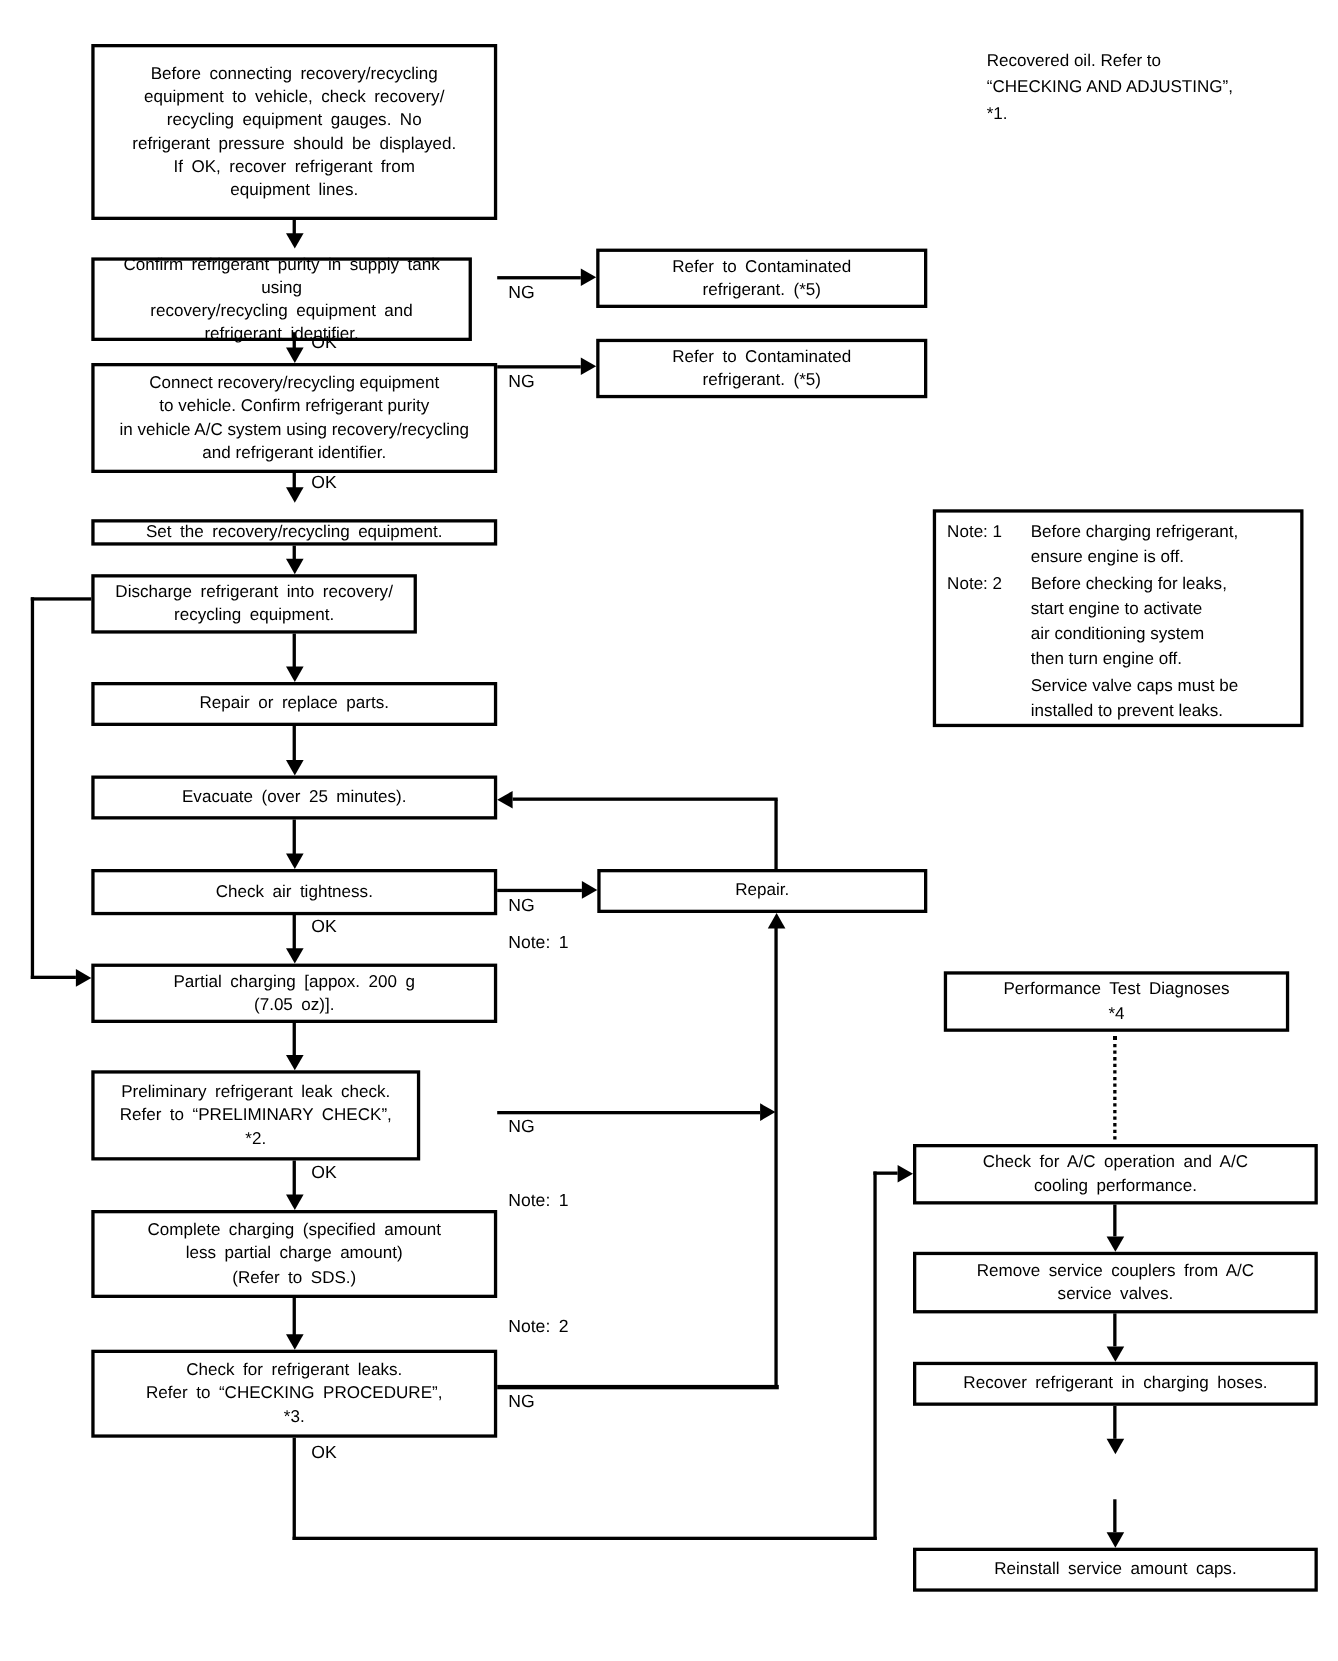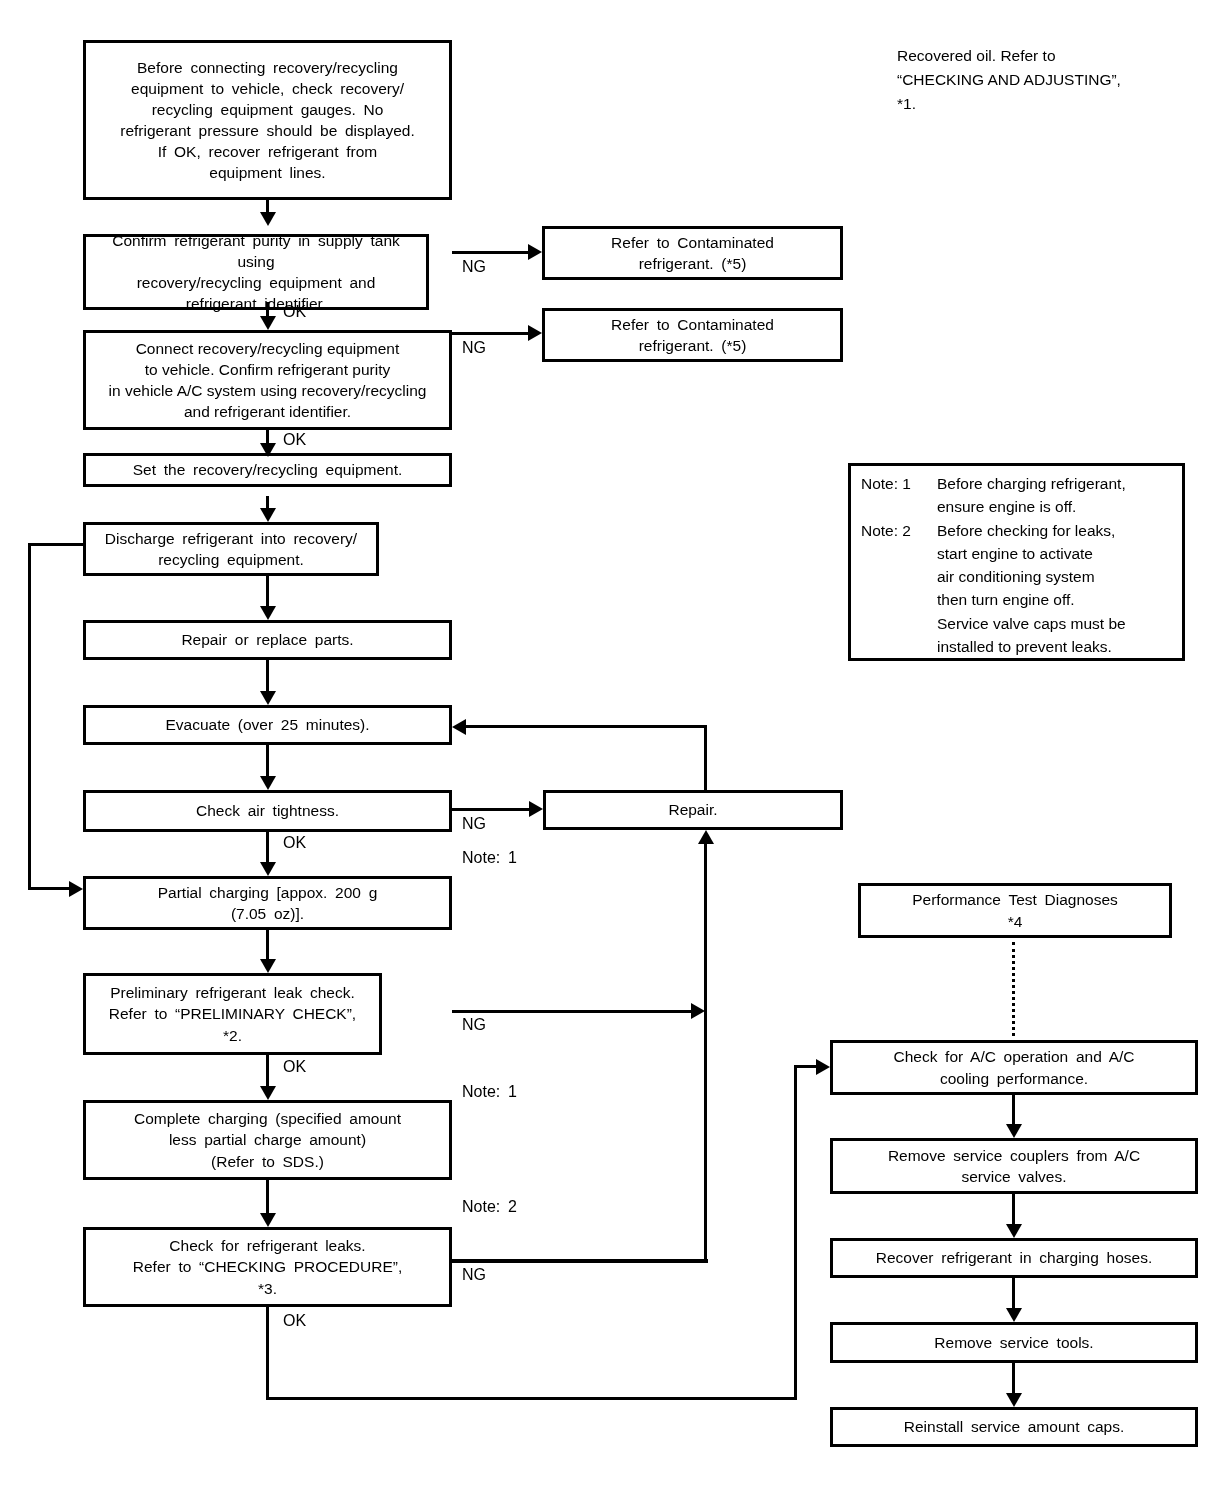--- a/index.html
+++ b/index.html
@@ -46,21 +46,21 @@
 
   <div class="box" style="left:83px; top:234px; width:346px; height:76px">Confirm refrigerant purity in supply tank using
 recovery/recycling equipment and
 refrigerant identifier.</div>
 
   <div class="box" style="left:83px; top:330px; width:369px; height:100px; word-spacing:normal">Connect recovery/recycling equipment
 to vehicle. Confirm refrigerant purity
 in vehicle A/C system using recovery/recycling
 and refrigerant identifier.</div>
 
-  <div class="box" style="left:83px; top:453px; width:369px; height:34px">Set the recovery/recycling equipment.</div>
+  <div class="box" style="left:83px; top:472px; width:369px; height:24px">Set the recovery/recycling equipment.</div>
 
   <div class="box" style="left:83px; top:522px; width:296px; height:54px">Discharge refrigerant into recovery/
 recycling equipment.</div>
 
   <div class="box" style="left:83px; top:620px; width:369px; height:40px">Repair or replace parts.</div>
 
   <div class="box" style="left:83px; top:705px; width:369px; height:40px">Evacuate (over 25 minutes).</div>
 
   <div class="box" style="left:83px; top:790px; width:369px; height:42px">Check air tightness.</div>
 
@@ -91,21 +91,20 @@
 *4</div>
 
   <div class="box" style="left:830px; top:1040px; width:368px; height:55px">Check for A/C operation and A/C
 cooling performance.</div>
 
   <div class="box" style="left:830px; top:1138px; width:368px; height:56px">Remove service couplers from A/C
 service valves.</div>
 
   <div class="box" style="left:830px; top:1238px; width:368px; height:40px">Recover refrigerant in charging hoses.</div>
 
-  <div class="box" style="left:830px; top:1322px; width:368px; height:41px">Remove service tools.</div>
 
   <div class="box" style="left:830px; top:1407px; width:368px; height:40px">Reinstall service amount caps.</div>
 
   <div class="notebox" style="left:848px; top:463px; width:337px; height:198px">
     <div class="note-row">
       <div class="note-label">Note: 1</div>
       <div class="note-text">Before charging refrigerant,
 ensure engine is off.</div>
     </div>
     <div class="note-row">

